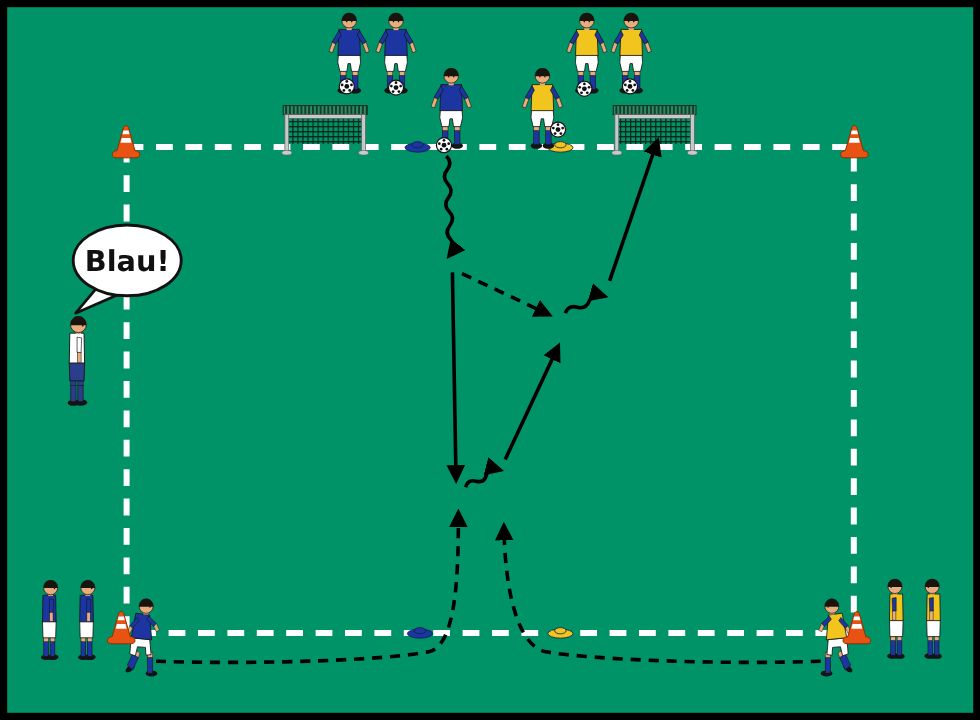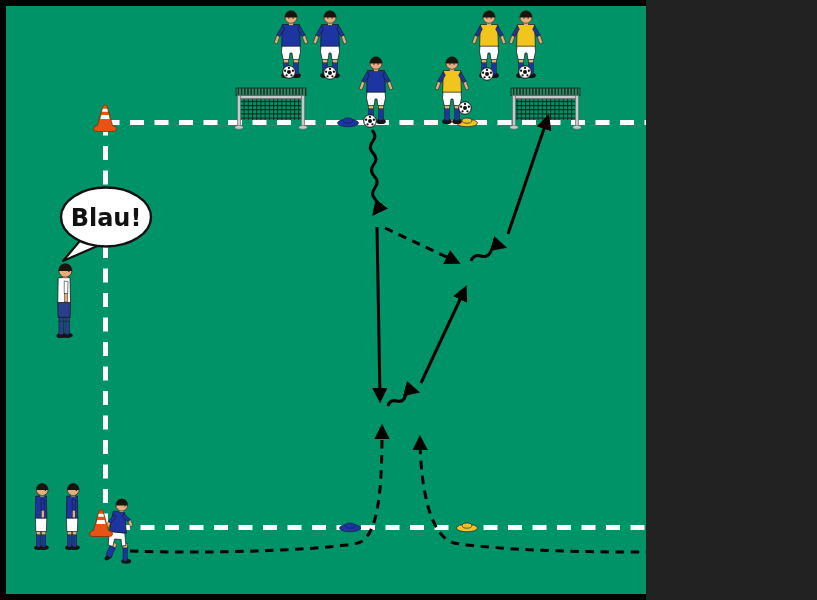--- a/index.html
+++ b/index.html
@@ -1,16 +1,16 @@
 <!DOCTYPE html>
 <html><head>
 <meta charset="utf-8">
 <style>
   html,body{margin:0;padding:0;background:#222;}
-  #stage{position:relative;width:646px;height:600px;overflow:hidden;background:#009368;}
+  #stage{position:relative;width:817px;height:600px;overflow:hidden;background:#009368;}
   svg{display:block;}
   text{font-family:"DejaVu Sans","Liberation Sans",sans-serif;}
 </style>
 </head>
 <body>
 
 <div id="stage">
   <svg id="scene" width="817" height="600" viewBox="0 0 817 600">
       <defs>
       <pattern id="netgrid" width="4.2" height="4.2" patternUnits="userSpaceOnUse">

